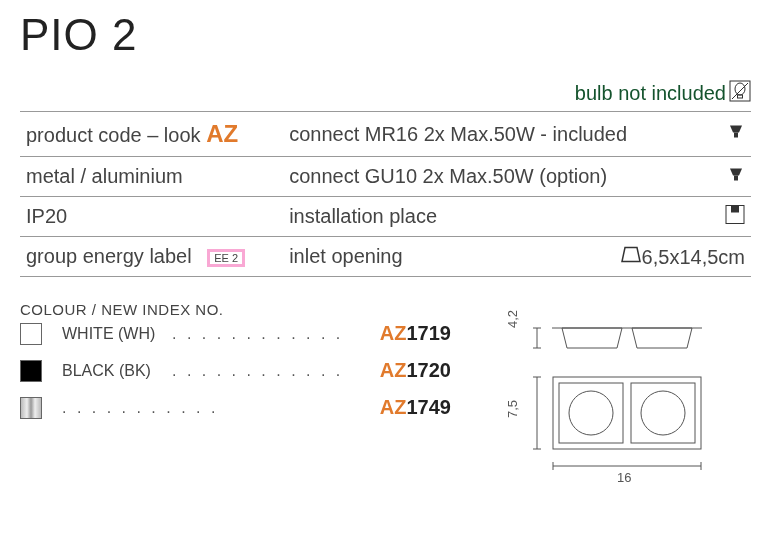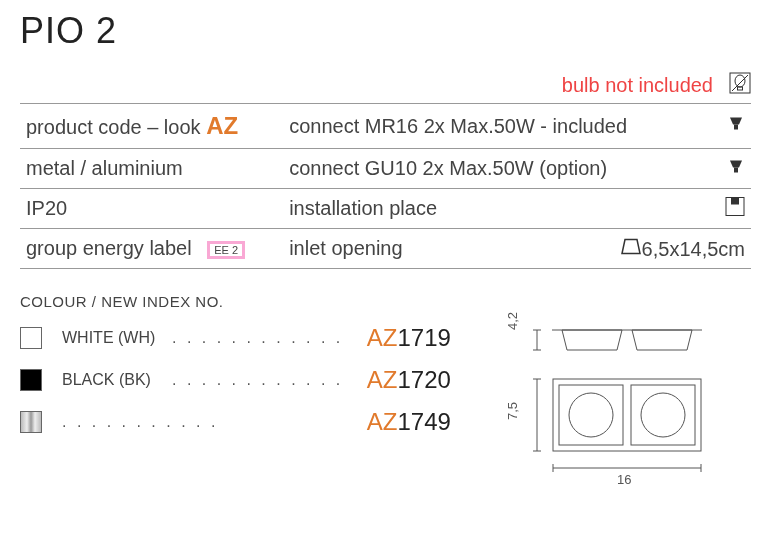--- a/index.html
+++ b/index.html
@@ -6,35 +6,35 @@
 body {
   font-family: Arial, Helvetica, sans-serif;
   width: 771px;
   height: 545px;
   padding: 10px 20px;
   background: #fff;
   color: #333;
   font-size: 18px;
 }
 .title {
-  font-size: 36px;
+  font-size: 44px;
   font-weight: 400;
   letter-spacing: 1px;
   color: #222;
   margin-bottom: 6px;
 }
 .bulb-row {
   display: flex;
   justify-content: flex-end;
   align-items: center;
-  gap: 16px;
+  gap: 3px;
   border-bottom: 1px solid #999;
   padding-bottom: 4px;
   font-size: 20px;
-  color: #ef4444;
+  color: #14532d;
   margin-top: 20px;
 }
 .spec-table {
   width: 100%;
   border-collapse: collapse;
 }
 .spec-table td {
   border-bottom: 1px solid #999;
   padding: 8px 6px;
   font-size: 20px;
@@ -52,21 +52,21 @@
   margin-left: 10px;
   vertical-align: middle;
 }
 .icon-right { position: absolute; right: 6px; top: 50%; transform: translateY(-50%); }
 .section-head {
   margin-top: 24px;
   font-size: 15px;
   color: #444;
   letter-spacing: 0.5px;
 }
-.colours { margin-top: 14px; display: flex; gap: 36px; }
+.colours { margin-top: 4px; display: flex; gap: 36px; }
 .colours-left { width: 62%; }
 .colour-row {
   display: flex;
   align-items: center;
   margin-bottom: 14px;
   font-size: 16px;
 }
 .swatch {
   width: 22px; height: 22px;
   border: 1px solid #666;
@@ -76,21 +76,21 @@
 .swatch.black { background: #000; }
 .swatch.chrome { background: linear-gradient(90deg, #bbb 0%, #eee 30%, #999 50%, #eee 70%, #bbb 100%); }
 .colour-label { width: 110px; color: #444; }
 .dots {
   flex: 1;
   letter-spacing: 3px;
   overflow: hidden;
   white-space: nowrap;
   color: #555;
 }
-.colour-code { color: #e17a2c; font-weight: 400; font-size: 24px; }
+.colour-code { color: #e17a2c; font-weight: 700; font-size: 20px; }
 .colour-code .num { color: #222; }
 .diagram-area { width: 38%; position: relative; }
 .dim-label { position: absolute; font-size: 13px; color: #555; }
 .bottom-rule {
   border-top: 6px solid #111;
   margin-top: 60px;
 }
 .inlet-dim { position: absolute; right: 6px; top: 50%; transform: translateY(-50%); display:flex; align-items:center; gap:0; }
 </style>
 </head>

